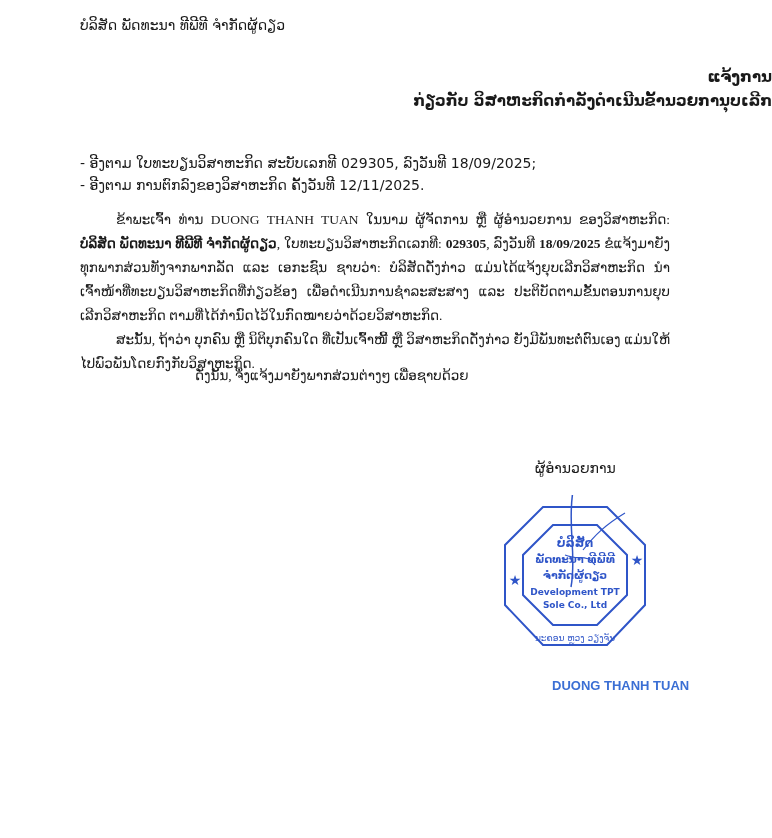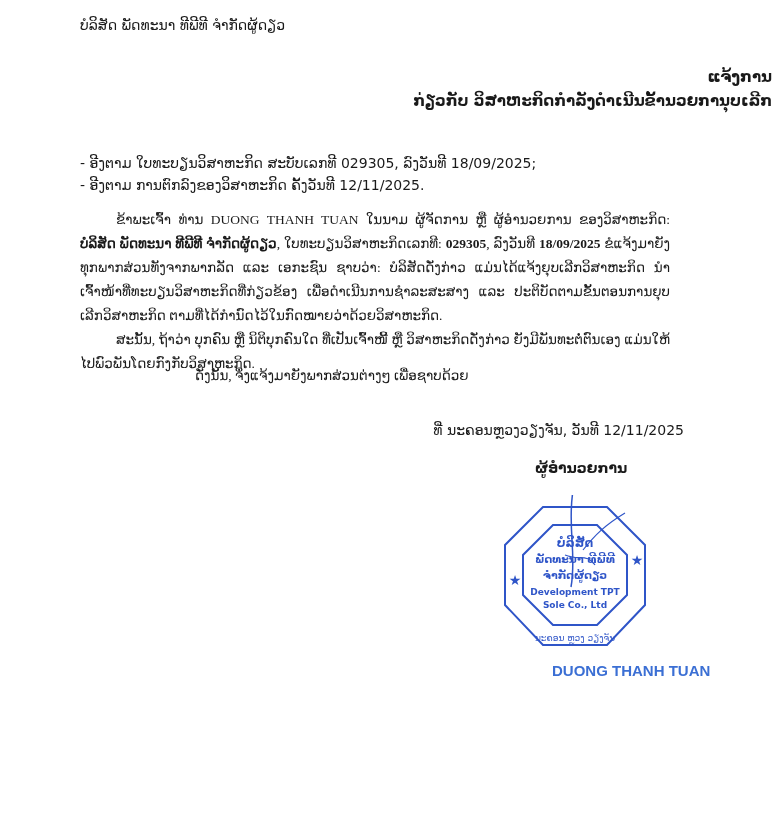--- a/index.html
+++ b/index.html
@@ -12,23 +12,23 @@
   .title { position: absolute; left: 0; width: 772px; text-align: right; font-weight: bold; font-size: 15px; }
   .title.t1 { top: 68px; left: 0; width: 772px; }
   .title.t2 { top: 92px; }
   .refs { position: absolute; left: 80px; top: 152px; font-size: 14px; line-height: 22px; }
   .body-para { position: absolute; left: 80px; width: 590px; font-size: 13.5px; line-height: 24px; text-align: justify; font-family: Liberation Serif, serif; }
   .p1 { top: 208px; text-indent: 36px; }
   .p2 { top: 328px; text-indent: 36px; }
   .p3 { top: 364px; left: 195px; width: 480px; text-indent: 0; }
   .b { font-weight: bold; }
   .place-date { position: absolute; right: 100px; top: 422px; font-size: 14px; }
-  .signer-title { position: absolute; left: 535px; top: 460px; font-size: 14px; font-weight: bold; }
+  .signer-title { position: absolute; left: 535px; top: 460px; font-size: 14px; font-weight: normal; }
   .stamp { position: absolute; left: 495px; top: 495px; width: 160px; height: 160px; }
-  .signer-name { position: absolute; left: 552px; top: 662px; font-size: 15px; font-weight: bold; color: #3b6fd4; font-family: "Liberation Sans", sans-serif; }
+  .signer-name { position: absolute; left: 552px; top: 678px; font-size: 13px; font-weight: bold; color: #3b6fd4; font-family: "Liberation Sans", sans-serif; }
 </style>
 </head>
 <body>
 
 <div class="page">
 
   <div class="company-header">ບໍລິສັດ ພັດທະນາ ທີພີທີ ຈໍາກັດຜູ້ດຽວ</div>
 
   <div class="title t1">ແຈ້ງການ</div>
   <div class="title t2">ກ່ຽວກັບ ວິສາຫະກິດກໍາລັງດໍາເນີນຂັ້ານວຍການຸບເລີກ</div>
@@ -36,21 +36,20 @@
   <div class="refs">
     <div>- ອີງຕາມ ໃບທະບຽນວິສາຫະກິດ ສະບັບເລກທີ 029305, ລົງວັນທີ 18/09/2025;</div>
     <div>- ອີງຕາມ ການຕົກລົງຂອງວິສາຫະກິດ ຄັ້ງວັນທີ 12/11/2025.</div>
   </div>
 
   <div class="body-para p1"><span>ຂ້າພະເຈົ້າ ທ່ານ DUONG THANH TUAN ໃນນາມ ຜູ້ຈັດການ ຫຼື ຜູ້ອໍານວຍການ ຂອງວິສາຫະກິດ: </span><span class="b">ບໍລິສັດ ພັດທະນາ ທີພີທີ ຈໍາກັດຜູ້ດຽວ</span><span>, ໃບທະບຽນວິສາຫະກິດເລກທີ: </span><span class="b">029305</span><span>, ລົງວັນທີ </span><span class="b">18/09/2025</span><span> ຂໍແຈ້ງມາຍັງທຸກພາກສ່ວນທັງຈາກພາກລັດ ແລະ ເອກະຊົນ ຊາບວ່າ: ບໍລິສັດດັ່ງກ່າວ ແມ່ນໄດ້ແຈ້ງຍຸບເລີກວິສາຫະກິດ ນໍາເຈົ້າໜ້າທີ່ທະບຽນວິສາຫະກິດທີ່ກ່ຽວຂ້ອງ ເພື່ອດໍາເນີນການຊໍາລະສະສາງ ແລະ ປະຕິບັດຕາມຂັ້ນຕອນການຍຸບເລີກວິສາຫະກິດ ຕາມທີ່ໄດ້ກໍານົດໄວ້ໃນກົດໝາຍວ່າດ້ວຍວິສາຫະກິດ.</span></div>
 
   <div class="body-para p2">ສະນັ້ນ, ຖ້າວ່າ ບຸກຄົນ ຫຼື ນິຕິບຸກຄົນໃດ ທີ່ເປັນເຈົ້າໜີ້ ຫຼື ວິສາຫະກິດດັ່ງກ່າວ ຍັງມີພັນທະຕໍ່ຕົນເອງ ແມ່ນໃຫ້ໄປພົວພັນໂດຍກົງກັບວິສາຫະກິດ.</div>
   <div class="body-para p3">ດັ່ງນັ້ນ, ຈຶ່ງແຈ້ງມາຍັງພາກສ່ວນຕ່າງໆ ເພື່ອຊາບດ້ວຍ</div>
 
-  <div class="place-date">ທີ່ ນະຄອນຫຼວງວຽງຈັນ, ວັນທີ 12/11/2025</div>
   <div class="signer-title">ຜູ້ອໍານວຍການ</div>
 
   <svg class="stamp" viewBox="0 0 160 160">
     <g fill="none" stroke="#2f55c8" stroke-width="2">
       <polygon points="48,12 112,12 150,50 150,110 112,150 48,150 10,110 10,50"></polygon>
       <polygon points="58,30 102,30 132,60 132,100 102,130 58,130 28,100 28,60"></polygon>
       <path d="M78 -4 C 72 30, 82 60, 76 92" stroke-width="1.5"></path>
       <path d="M88 55 C 100 40, 110 30, 130 18" stroke-width="1.2"></path>
       <path d="M70 60 C 84 66, 92 58, 100 70" stroke-width="1.2"></path>
     </g>

